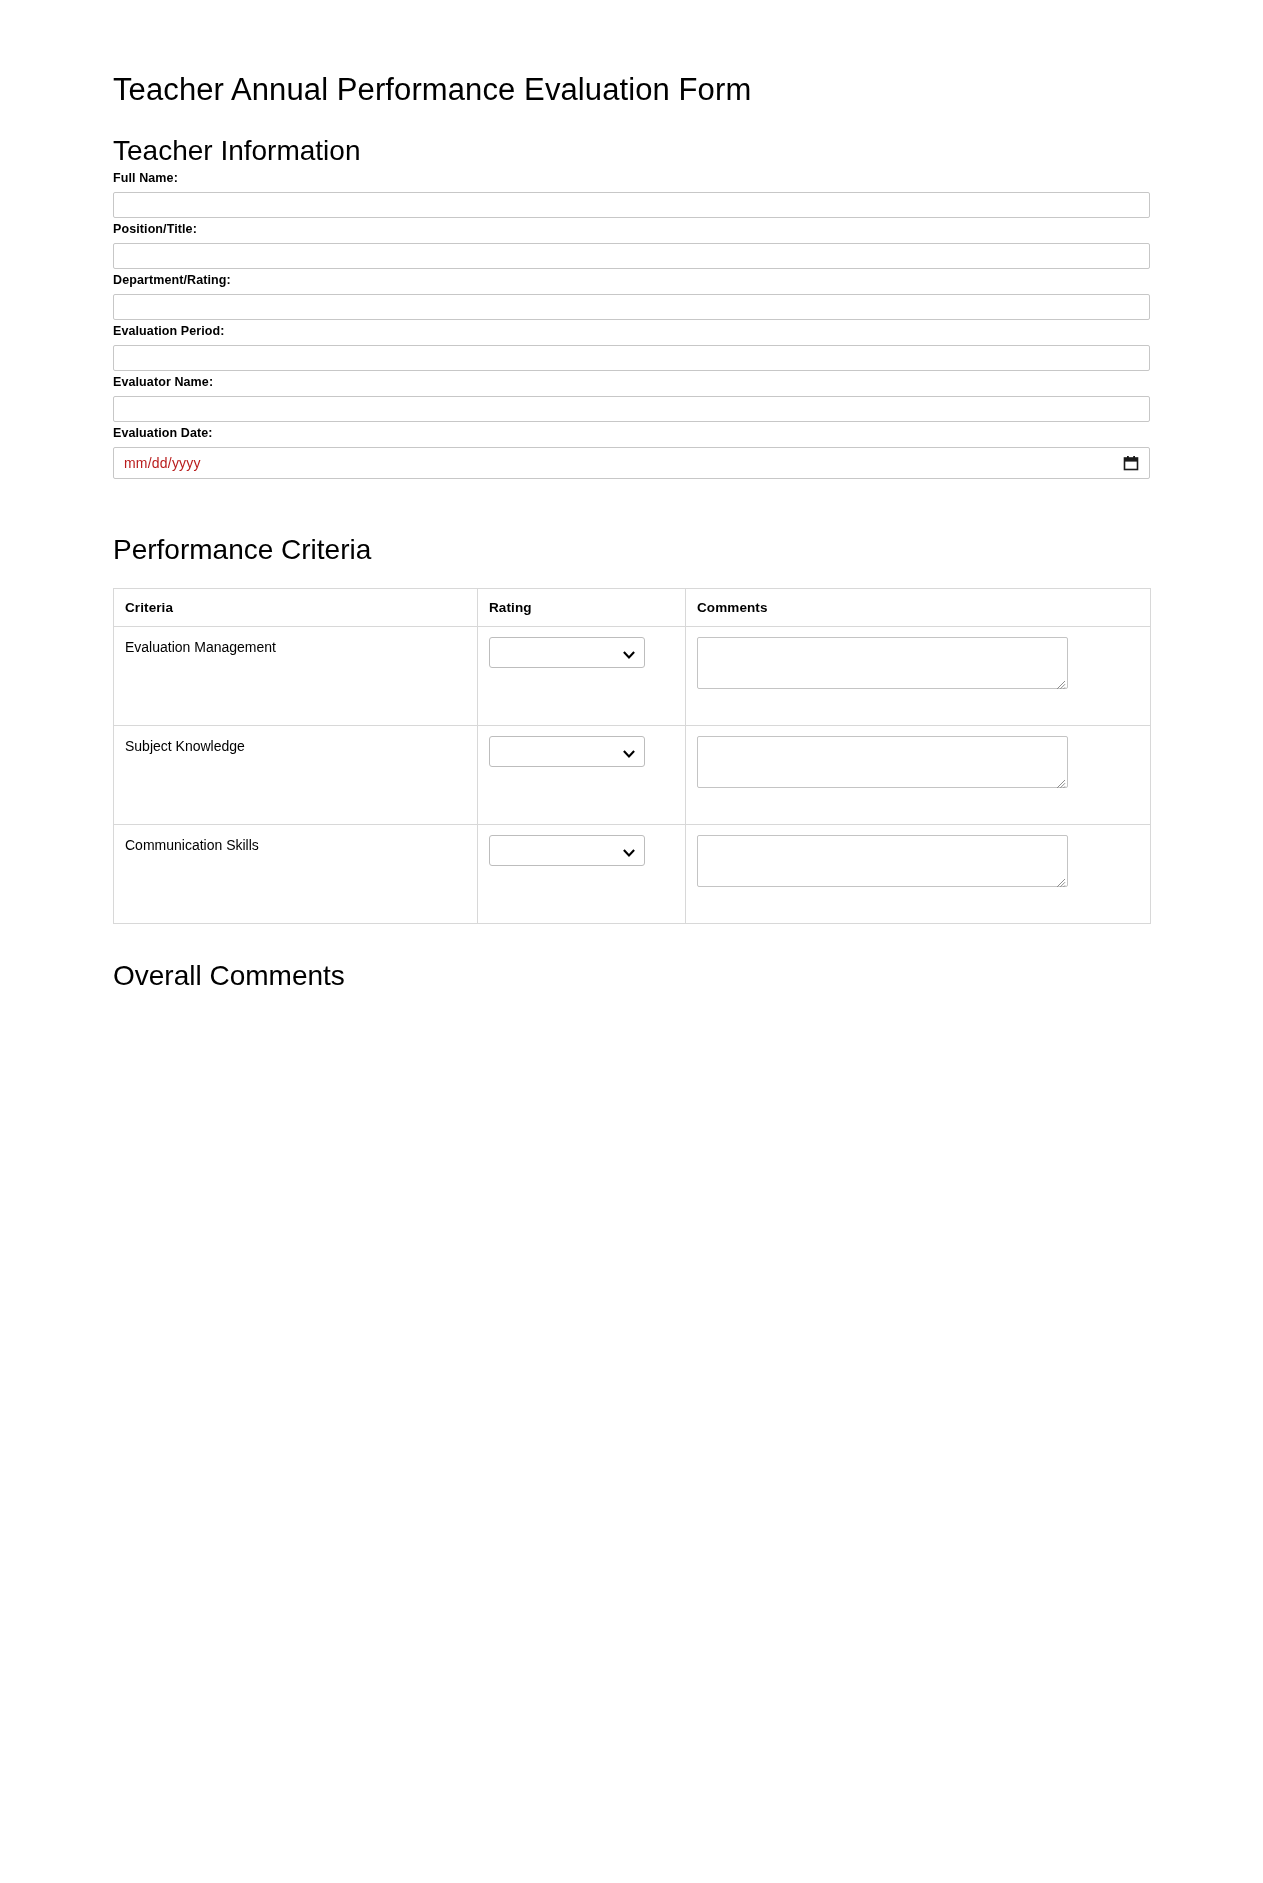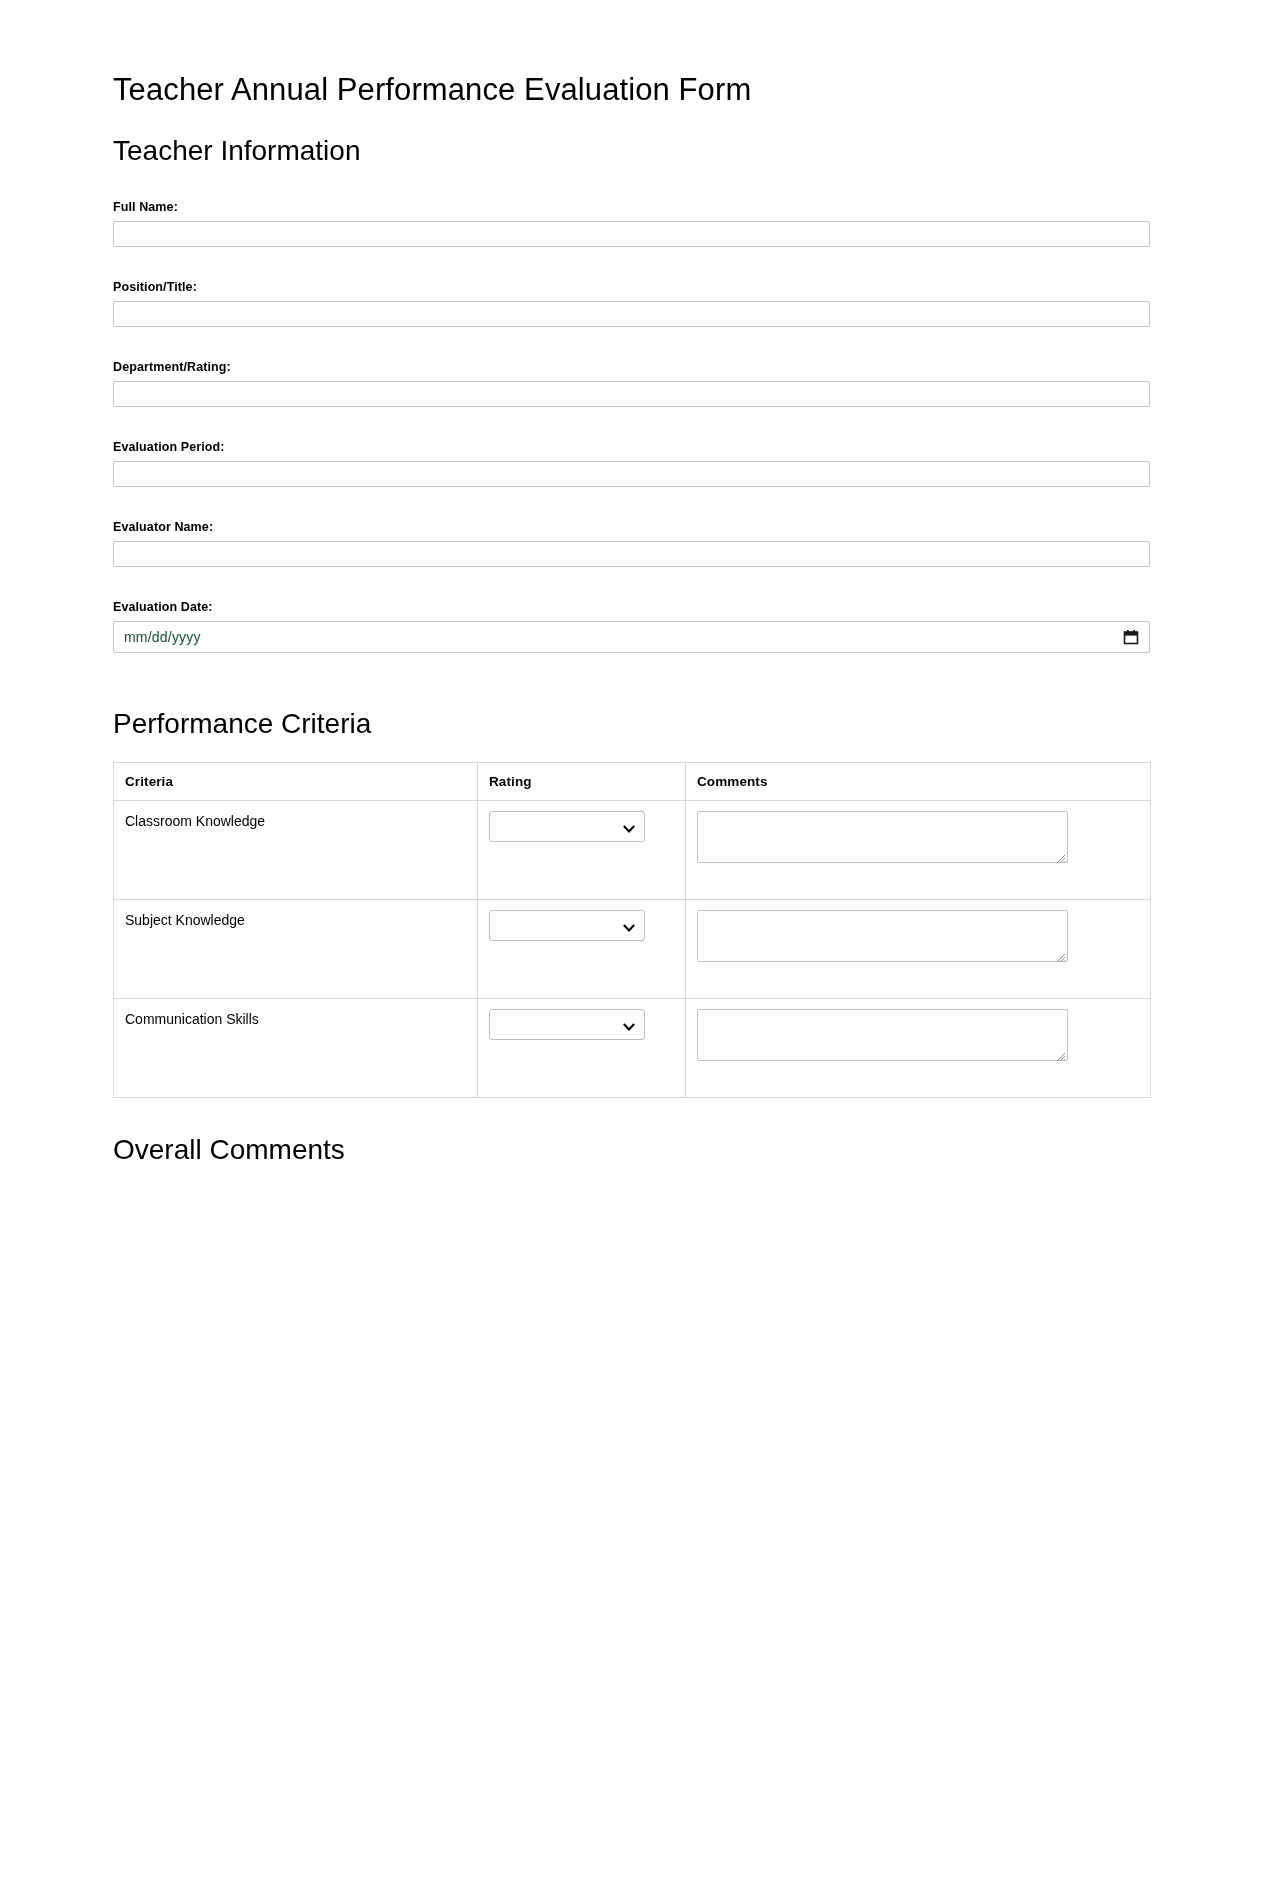--- a/index.html
+++ b/index.html
@@ -26,21 +26,21 @@
     margin: 0 0 0 0;
     letter-spacing: 0.1px;
   }
   h2.section-title {
     font-size: 28px;
     font-weight: 400;
     line-height: 1.15;
     margin: 27px 0 0 0;
   }
   .field-block {
-    margin-top: 33px;
+    margin-top: 4px;
   }
   .field-label {
     display: block;
     font-size: 12.5px;
     font-weight: bold;
     line-height: 1.2;
     margin-bottom: 6px;
     letter-spacing: 0.1px;
   }
   .text-input {
@@ -63,21 +63,21 @@
     border: 1px solid #c7c7c7;
     background: #ffffff;
     border-radius: 2px;
     display: flex;
     align-items: center;
     padding: 0 10px;
   }
   .date-placeholder {
     font-family: "Liberation Sans", sans-serif;
     font-size: 14px;
-    color: #14532d;
+    color: #b91c1c;
     letter-spacing: 0.2px;
   }
   .calendar-icon {
     position: absolute;
     right: 10px;
     top: 50%;
     transform: translateY(-50%);
     width: 16px;
     height: 16px;
     display: block;
@@ -217,21 +217,21 @@
       <thead>
         <tr>
           <th>Criteria</th>
           <th>Rating</th>
           <th>Comments</th>
         </tr>
       </thead>
       <tbody>
 
         <tr>
-          <td class="criteria-cell">Classroom Knowledge</td>
+          <td class="criteria-cell">Evaluation Management</td>
           <td class="rating-cell">
             <div class="rating-select">
               <span class="chevron">
                 <svg width="12" height="12" viewBox="0 0 12 12" xmlns="http://www.w3.org/2000/svg">
                   <path d="M1.6 3.8 L6 8.4 L10.4 3.8" fill="none" stroke="#000000" stroke-width="2.1" stroke-linecap="square"></path>
                 </svg>
               </span>
             </div>
           </td>
           <td class="comments-cell">

